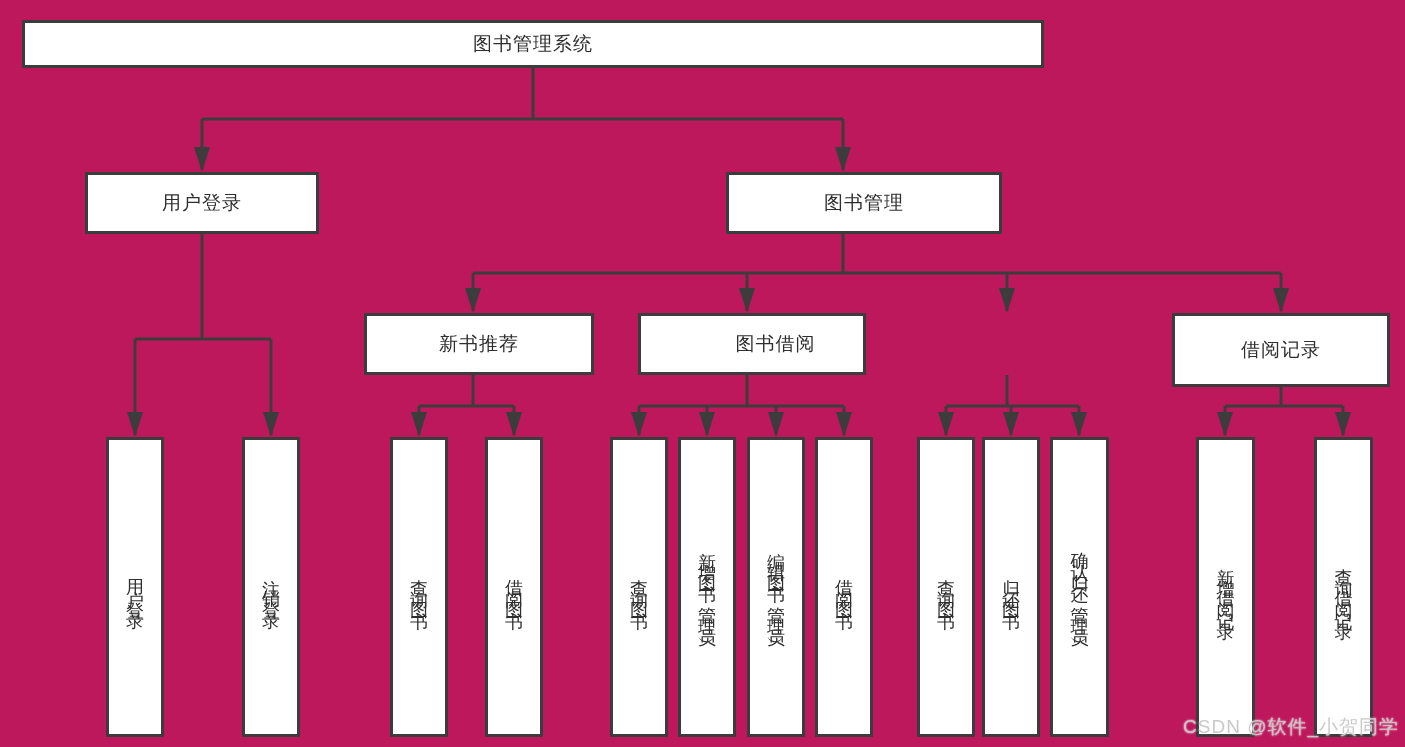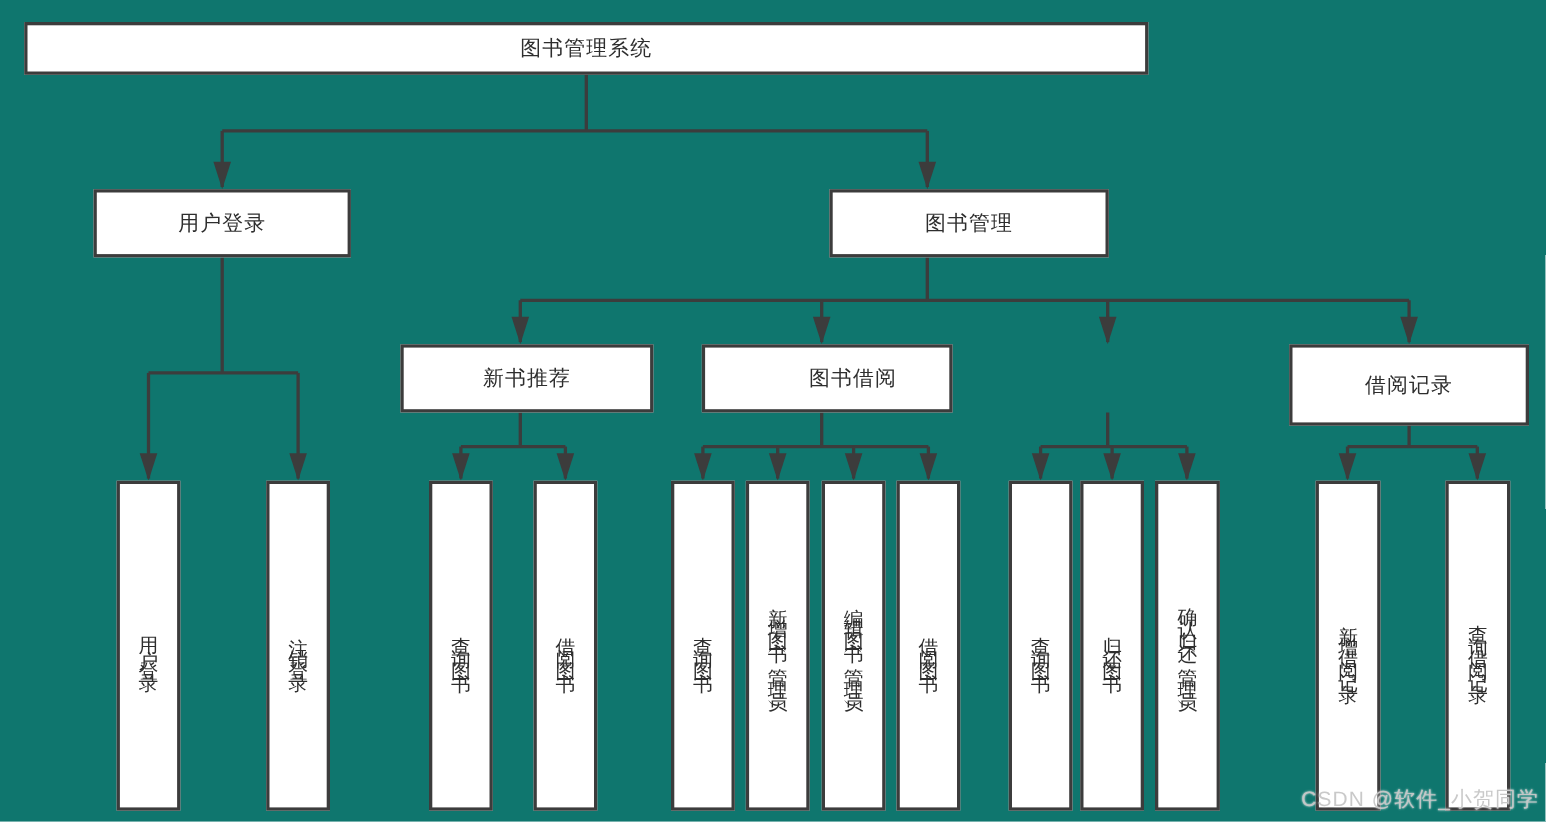--- a/index.html
+++ b/index.html
@@ -1,20 +1,20 @@
 <!DOCTYPE html>
 <html><head>
 <meta charset="utf-8">
 <style>
   html, body { margin: 0; padding: 0; background: #ffffff; }
   .canvas {
     position: relative;
     width: 1405px;
     height: 747px;
-    background: #0f766e;
+    background: #be185d;
     font-family: "Liberation Sans", "DejaVu Sans", sans-serif;
     overflow: hidden;
   }
   .wires {
     position: absolute;
     left: 0; top: 0;
     width: 1405px; height: 747px;
   }
   .box {
     position: absolute;
@@ -34,21 +34,21 @@
   .box.v {
     writing-mode: vertical-rl;
     text-orientation: mixed;
     font-size: 18px;
     letter-spacing: 11px;
     line-height: 1;
   }
   
   .n-root   { left: 22px;   top: 20px;  width: 1022px; height: 48px; }
   .n-login  { left: 85px;   top: 172px; width: 234px;  height: 62px; }
-  .n-mgmt   { left: 754px;  top: 172px; width: 254px;  height: 62px; }
+  .n-mgmt   { left: 726px;  top: 172px; width: 276px;  height: 62px; }
   .n-rec    { left: 364px;  top: 313px; width: 230px;  height: 62px; }
   .n-borrow { left: 638px;  top: 313px; width: 228px;  height: 62px; padding-left: 47px; }
   .n-cur    { left: 898px;  top: 313px; width: 218px;  height: 62px; }
   .n-hist   { left: 1172px; top: 313px; width: 218px;  height: 74px; }
   .n-a1 { left: 106px;  top: 437px; width: 58px; height: 300px; }
   .n-a2 { left: 242px;  top: 437px; width: 58px; height: 300px; }
   .n-b1 { left: 390px;  top: 437px; width: 58px; height: 300px; }
   .n-b2 { left: 485px;  top: 437px; width: 58px; height: 300px; }
   .n-c1 { left: 610px;  top: 437px; width: 58px; height: 300px; }
   .n-c2 { left: 678px;  top: 437px; width: 58px; height: 300px; }

